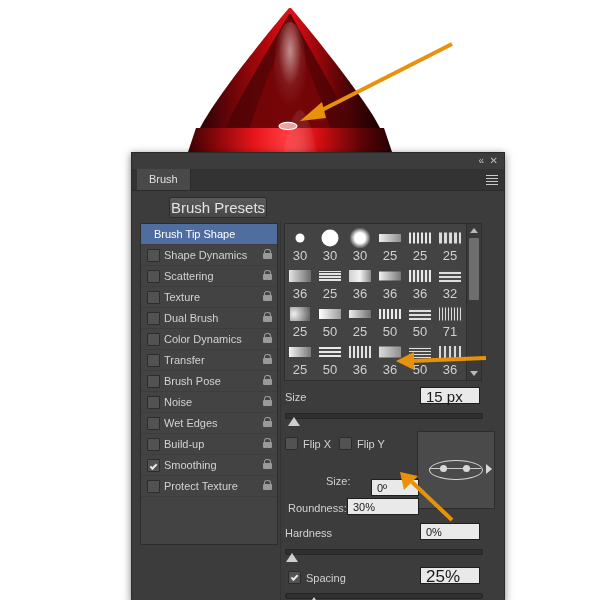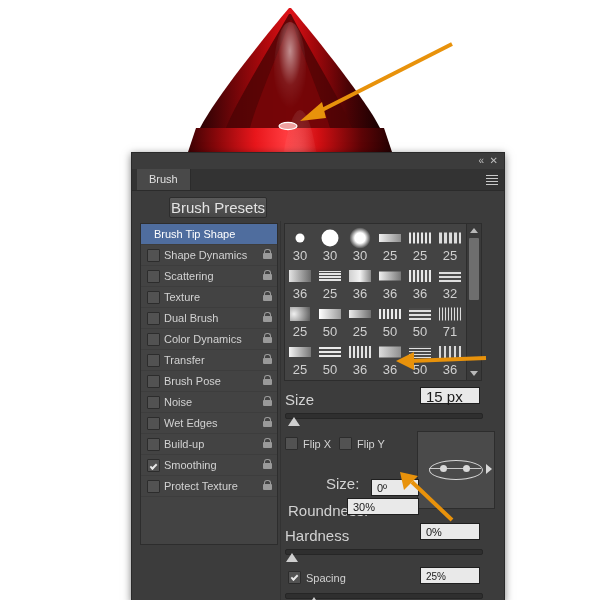--- a/index.html
+++ b/index.html
@@ -106,21 +106,21 @@
   #brush-scroll .dn{bottom:4px;border-top:5px solid #b9b9b9;}
   .brow{position:absolute;left:0;width:182px;height:38px;}
   .bcell{position:absolute;width:30px;height:38px;text-align:center;}
   .bicon{height:24px;position:relative;}
   .bnum{font-size:13px;color:#d0d0d0;line-height:11px;}
   .dot{position:absolute;left:50%;top:50%;transform:translate(-50%,-50%);border-radius:50%;background:#ffffff;}
   .hdot{position:absolute;left:50%;top:50%;transform:translate(-50%,-50%);border-radius:50%;background:radial-gradient(circle,#fff 0%,#fff 35%,rgba(255,255,255,0) 72%);}
   .streak{position:absolute;left:50%;top:50%;transform:translate(-50%,-50%);width:24px;height:10px;background:#e6e6e6;}
 
   
-  .lbl{color:#d2d2d2;font-size:15px;}
+  .lbl{color:#d2d2d2;font-size:11px;}
   #size-label{position:absolute;left:153px;top:200px;}
   #size-field{
     position:absolute;left:288px;top:196px;width:60px;height:17px;
     background:#e9e9e9;border:1px solid #1f1f1f;color:#1a1a1a;
     font-size:15px;line-height:17px;padding-left:5px;box-sizing:border-box;
   }
   .slider-track{
     position:absolute;height:4px;background:#2f2f2f;
     border:1px solid #262626;border-radius:2px;
   }
@@ -173,21 +173,21 @@
     position:absolute;left:288px;top:332px;width:60px;height:17px;
     background:#e9e9e9;border:1px solid #1f1f1f;color:#1a1a1a;font-size:11px;
     line-height:17px;padding-left:5px;box-sizing:border-box;
   }
   #hard-track{left:153px;top:358px;width:196px;}
   #hard-thumb{left:154px;top:362px;}
 
   #spacing-row{left:156px;top:380px;}
   #spacing-field{
     position:absolute;left:288px;top:376px;width:60px;height:17px;
-    background:#e9e9e9;border:1px solid #1f1f1f;color:#1a1a1a;font-size:10px;
+    background:#e9e9e9;border:1px solid #1f1f1f;color:#1a1a1a;font-size:17px;
     line-height:17px;padding-left:5px;box-sizing:border-box;
   }
   #spacing-track{left:153px;top:402px;width:196px;}
   #spacing-thumb{left:176px;top:406px;}
 
   #panel-divider{position:absolute;left:148px;top:30px;width:1px;height:380px;background:#333;}
 </style>
 </head>
 <body>
 

